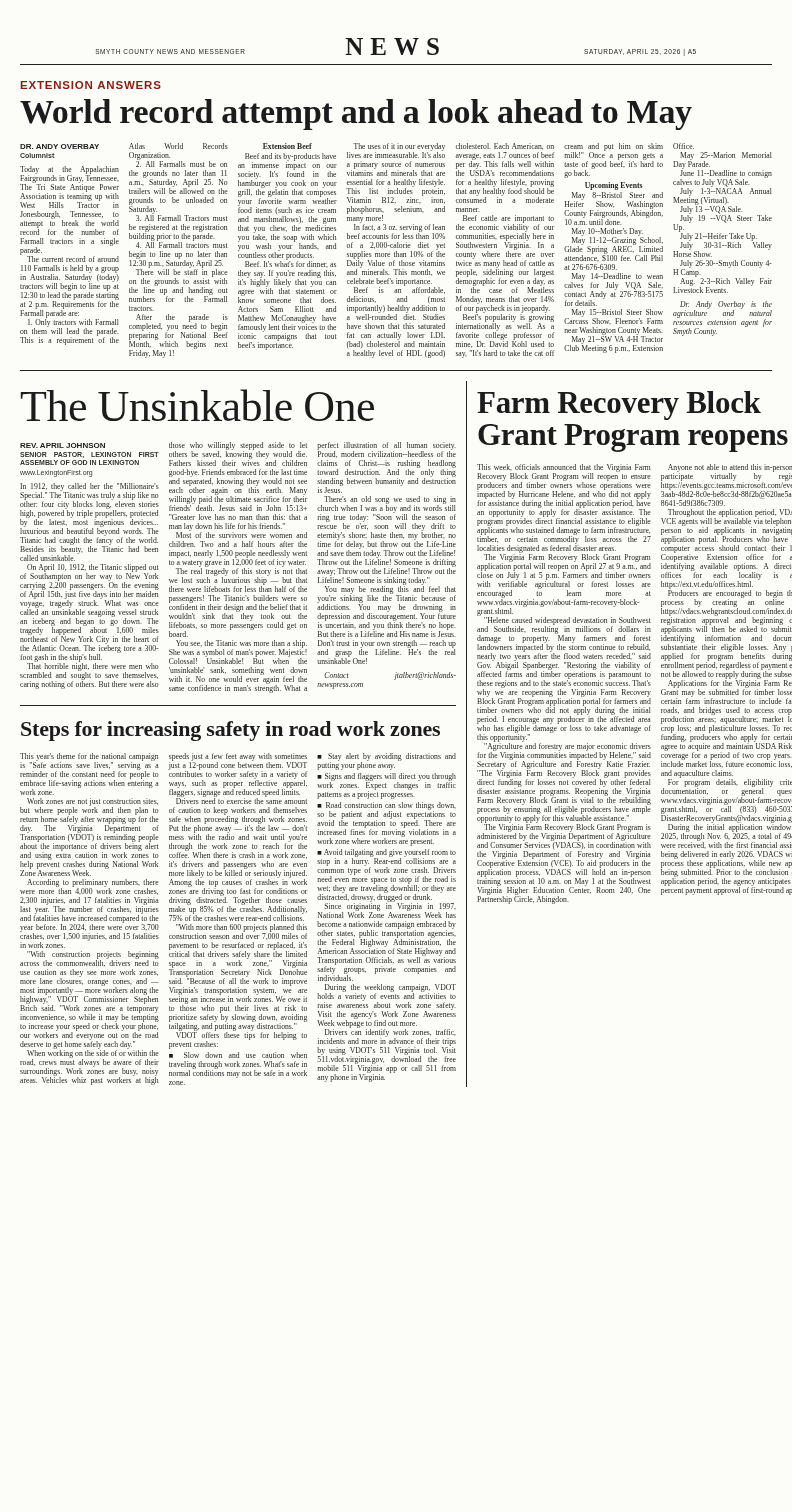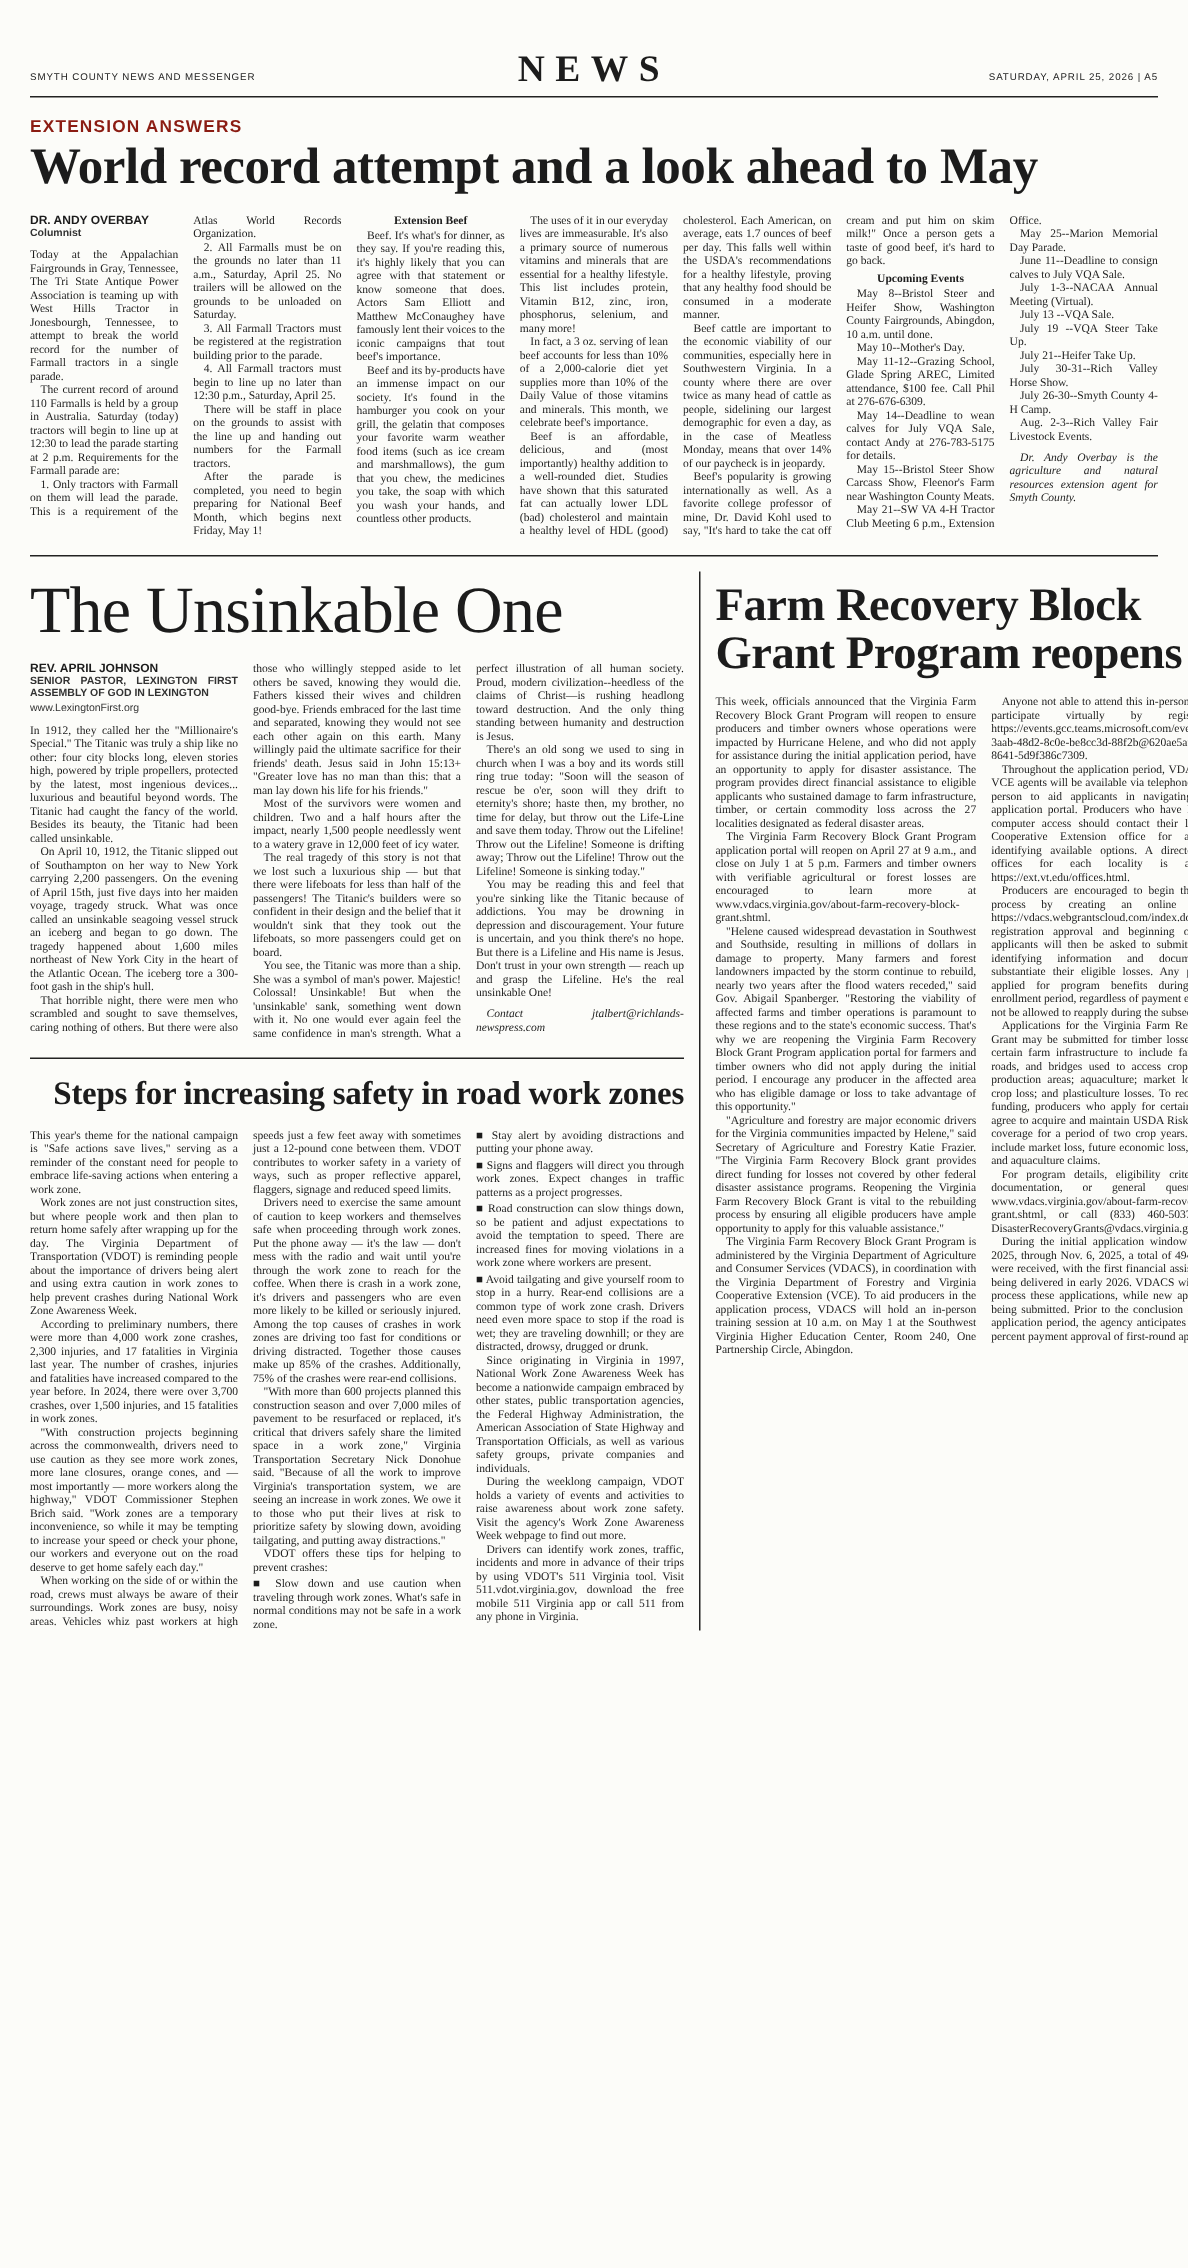--- a/index.html
+++ b/index.html
@@ -3,21 +3,21 @@
 <meta charset="utf-8">
 <style>
   * { margin:0; padding:0; box-sizing:border-box; }
   html,body { background:#d9d9d9; }
   .page {
     width:792px; height:1512px; margin:0 auto; background:#fcfcf9;
     padding:34px 20px 16px; font-family:"Liberation Serif", serif;
     color:#1c1c1c; overflow:hidden; position:relative;
   }
   
-  .masthead { display:flex; align-items:flex-end; justify-content:space-between; border-bottom:1.5px solid #222; padding-bottom:5px; }
+  .masthead { display:flex; align-items:flex-end; justify-content:center; border-bottom:1.5px solid #222; padding-bottom:5px; }
   .masthead-side { font-family:"Liberation Sans", sans-serif; font-size:6.5px; letter-spacing:.6px; width:250px; color:#222; padding-bottom:4px; }
   .masthead-side.right { text-align:right; }
   .masthead-center { font-size:25px; font-weight:bold; letter-spacing:7px; line-height:1; }
   
   .kicker { font-family:"Liberation Sans", sans-serif; font-weight:bold; font-size:11.5px; letter-spacing:.8px; margin:14px 0 4px; }
   .main-headline { font-size:34px; font-weight:bold; letter-spacing:-.3px; line-height:1.02; margin:2px 0 12px; }
   
   .body-cols { column-gap:10px; font-size:7.7px; line-height:1.17; text-align:justify; }
   .cols7 { column-count:7; }
   .cols3 { column-count:3; }
@@ -33,21 +33,21 @@
   .byline-url { font-family:"Liberation Sans", sans-serif; font-size:7px; color:#333; line-height:1.3; margin-bottom:3px; }
   
   .rule { border-top:1px solid #222; margin:12px 0 10px; }
   .rule.thin { border-top-width:1px; }
   
   .lower { display:flex; margin-top:0; }
   .lower-left { flex:0 0 446px; padding-right:10px; }
   .lower-right { flex:1; border-left:1px solid #222; padding-left:10px; }
   .unsinkable-headline { font-size:44px; font-weight:normal; letter-spacing:-.5px; line-height:1; margin:4px 0 12px; }
   .farm-headline { font-size:31px; font-weight:bold; letter-spacing:-.3px; line-height:1.04; margin:6px 0 12px; }
-  .workzone-headline { font-size:22px; font-weight:bold; letter-spacing:-.2px; margin:2px 0 10px;text-align:right; }
+  .workzone-headline { font-size:22px; font-weight:bold; letter-spacing:-.2px; margin:2px 0 10px; }
 </style>
 </head>
 <body>
 
 <div class="page">
 
   <div class="masthead">
     <div class="masthead-side">SMYTH COUNTY NEWS AND MESSENGER</div>
     <div class="masthead-center">NEWS</div>
     <div class="masthead-side right">SATURDAY, APRIL 25, 2026 | A5</div>
@@ -63,22 +63,22 @@
       </div>
     <p>Today at the Appalachian Fairgrounds in Gray, Tennessee, The Tri State Antique Power Association is teaming up with West Hills Tractor in Jonesbourgh, Tennessee, to attempt to break the world record for the number of Farmall tractors in a single parade.</p>
         <p>The current record of around 110 Farmalls is held by a group in Australia. Saturday (today) tractors will begin to line up at 12:30 to lead the parade starting at 2 p.m. Requirements for the Farmall parade are:</p>
         <p>1. Only tractors with Farmall on them will lead the parade. This is a requirement of the Atlas World Records Organization.</p>
         <p>2. All Farmalls must be on the grounds no later than 11 a.m., Saturday, April 25. No trailers will be allowed on the grounds to be unloaded on Saturday.</p>
         <p>3. All Farmall Tractors must be registered at the registration building prior to the parade.</p>
         <p>4. All Farmall tractors must begin to line up no later than 12:30 p.m., Saturday, April 25.</p>
         <p>There will be staff in place on the grounds to assist with the line up and handing out numbers for the Farmall tractors.</p>
         <p>After the parade is completed, you need to begin preparing for National Beef Month, which begins next Friday, May 1!</p>
         <p class="sub">Extension Beef</p>
+        <p>Beef and its by-products have an immense impact on our society. It's found in the hamburger you cook on your grill, the gelatin that composes your favorite warm weather food items (such as ice cream and marshmallows), the gum that you chew, the medicines you take, the soap with which you wash your hands, and countless other products.</p>
         <p>Beef. It's what's for dinner, as they say. If you're reading this, it's highly likely that you can agree with that statement or know someone that does. Actors Sam Elliott and Matthew McConaughey have famously lent their voices to the iconic campaigns that tout beef's importance.</p>
-        <p>Beef and its by-products have an immense impact on our society. It's found in the hamburger you cook on your grill, the gelatin that composes your favorite warm weather food items (such as ice cream and marshmallows), the gum that you chew, the medicines you take, the soap with which you wash your hands, and countless other products.</p>
         <p>The uses of it in our everyday lives are immeasurable. It's also a primary source of numerous vitamins and minerals that are essential for a healthy lifestyle. This list includes protein, Vitamin B12, zinc, iron, phosphorus, selenium, and many more!</p>
         <p>In fact, a 3 oz. serving of lean beef accounts for less than 10% of a 2,000-calorie diet yet supplies more than 10% of the Daily Value of those vitamins and minerals. This month, we celebrate beef's importance.</p>
         <p>Beef is an affordable, delicious, and (most importantly) healthy addition to a well-rounded diet. Studies have shown that this saturated fat can actually lower LDL (bad) cholesterol and maintain a healthy level of HDL (good) cholesterol. Each American, on average, eats 1.7 ounces of beef per day. This falls well within the USDA's recommendations for a healthy lifestyle, proving that any healthy food should be consumed in a moderate manner.</p>
         <p>Beef cattle are important to the economic viability of our communities, especially here in Southwestern Virginia. In a county where there are over twice as many head of cattle as people, sidelining our largest demographic for even a day, as in the case of Meatless Monday, means that over 14% of our paycheck is in jeopardy.</p>
         <p>Beef's popularity is growing internationally as well. As a favorite college professor of mine, Dr. David Kohl used to say, "It's hard to take the cat off cream and put him on skim milk!" Once a person gets a taste of good beef, it's hard to go back.</p>
         <p class="sub">Upcoming Events</p>
         <p>May 8--Bristol Steer and Heifer Show, Washington County Fairgrounds, Abingdon, 10 a.m. until done.</p>
         <p>May 10--Mother's Day.</p>
         <p>May 11-12--Grazing School, Glade Spring AREC, Limited attendance, $100 fee. Call Phil at 276-676-6309.</p>
         <p>May 14--Deadline to wean calves for July VQA Sale, contact Andy at 276-783-5175 for details.</p>

